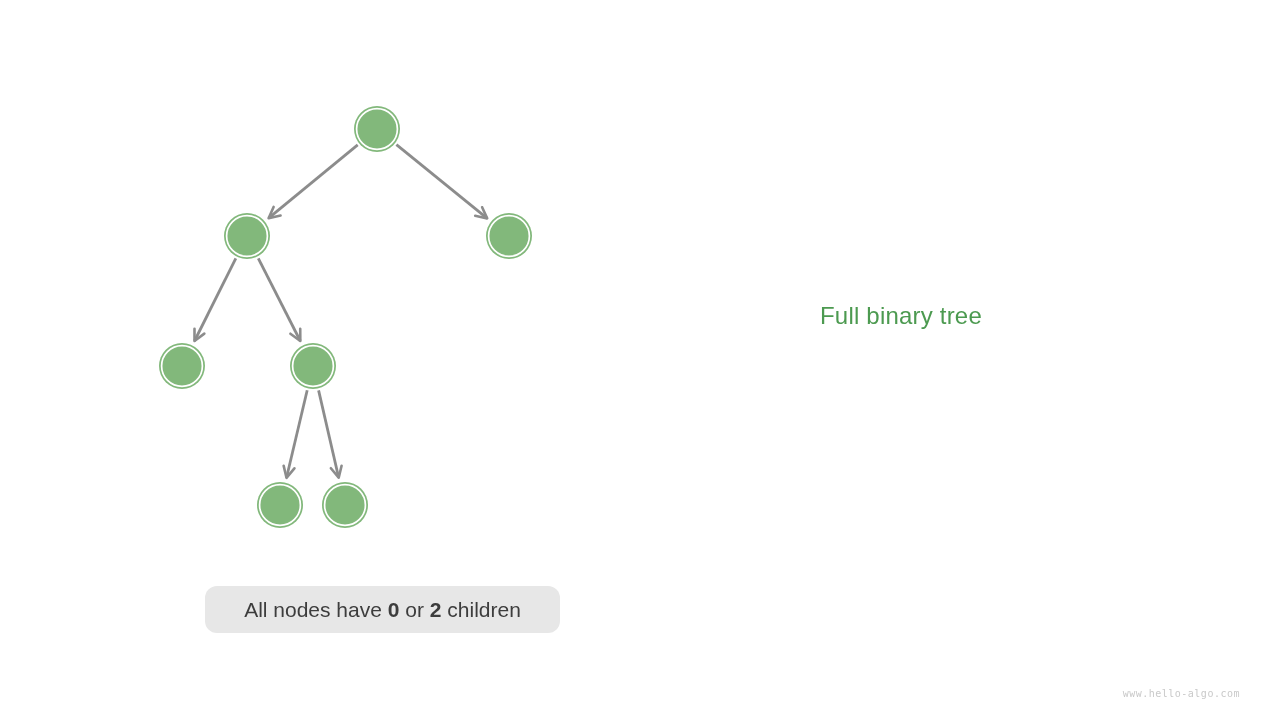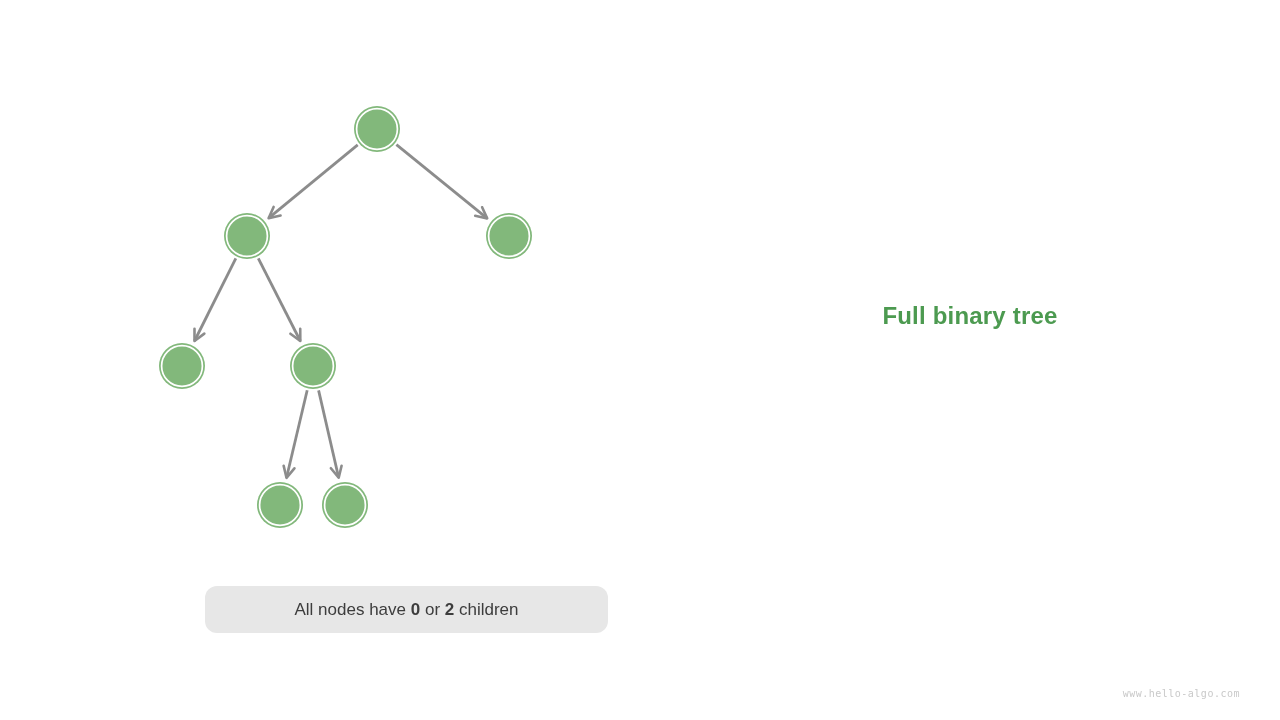--- a/index.html
+++ b/index.html
@@ -18,36 +18,35 @@
   #tree-svg {
     position: absolute;
     left: 0;
     top: 0;
   }
   .title {
     position: absolute;
     left: 820px;
     top: 302px;
     width: 300px;
-    text-align: center;
     font-size: 24px;
-    font-weight: 700;
+    font-weight: 400;
     letter-spacing: 0.2px;
   }
   .caption {
     position: absolute;
     left: 205px;
     top: 586px;
-    width: 403px;
+    width: 355px;
     height: 47px;
     border-radius: 12px;
     display: flex;
     align-items: center;
     justify-content: center;
-    font-size: 17px;
+    font-size: 21px;
     white-space: pre;
   }
   .caption b {
     font-weight: 700;
   }
   .watermark {
     position: absolute;
     right: 40px;
     bottom: 21px;
     font-family: "DejaVu Sans Mono", monospace;

